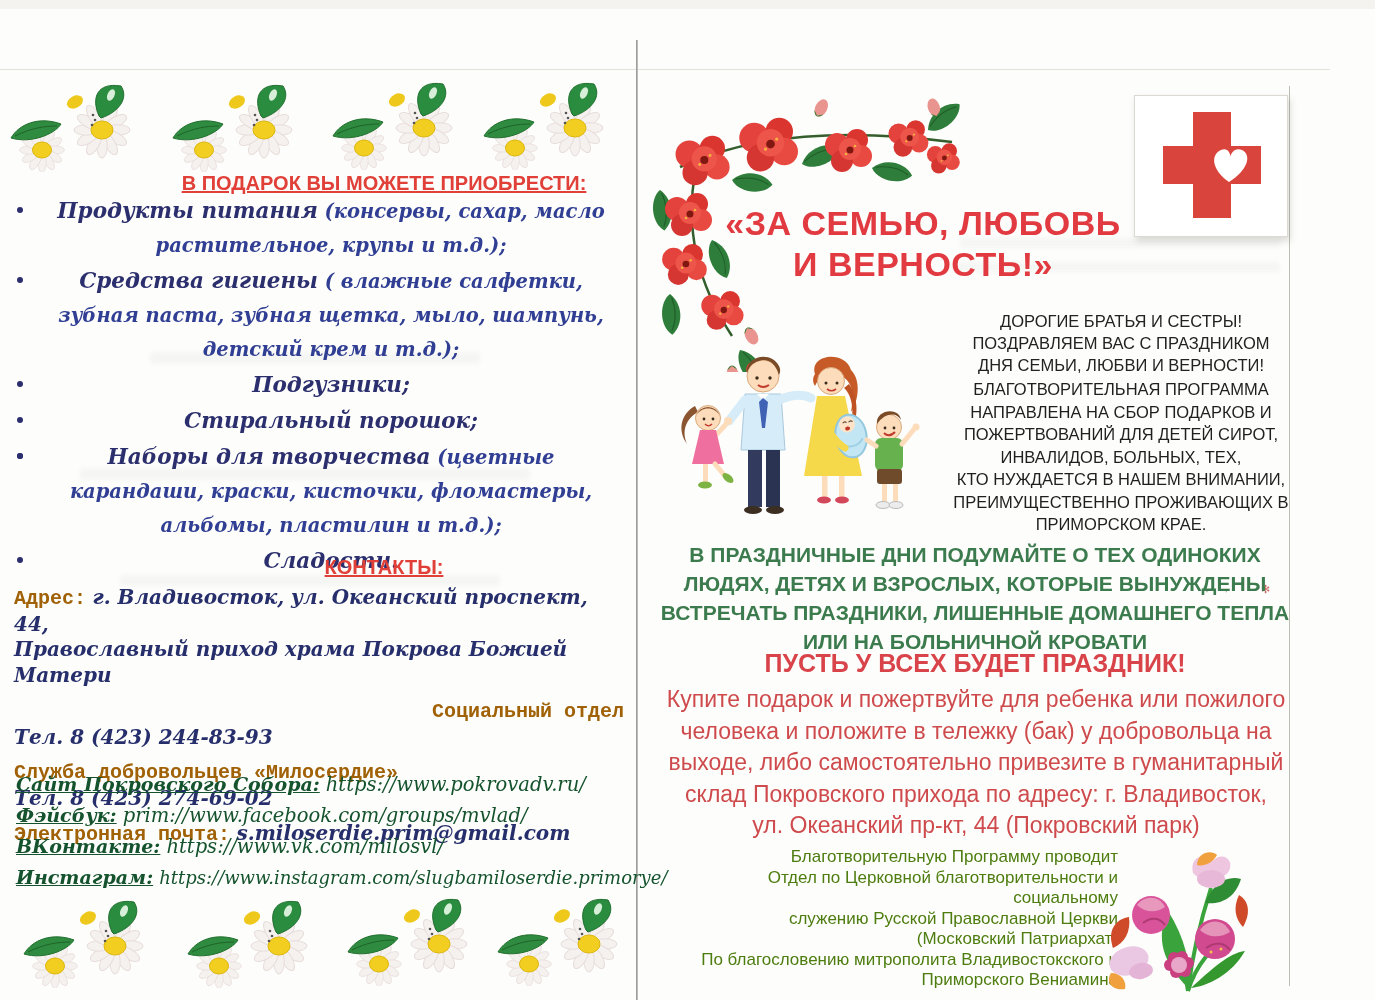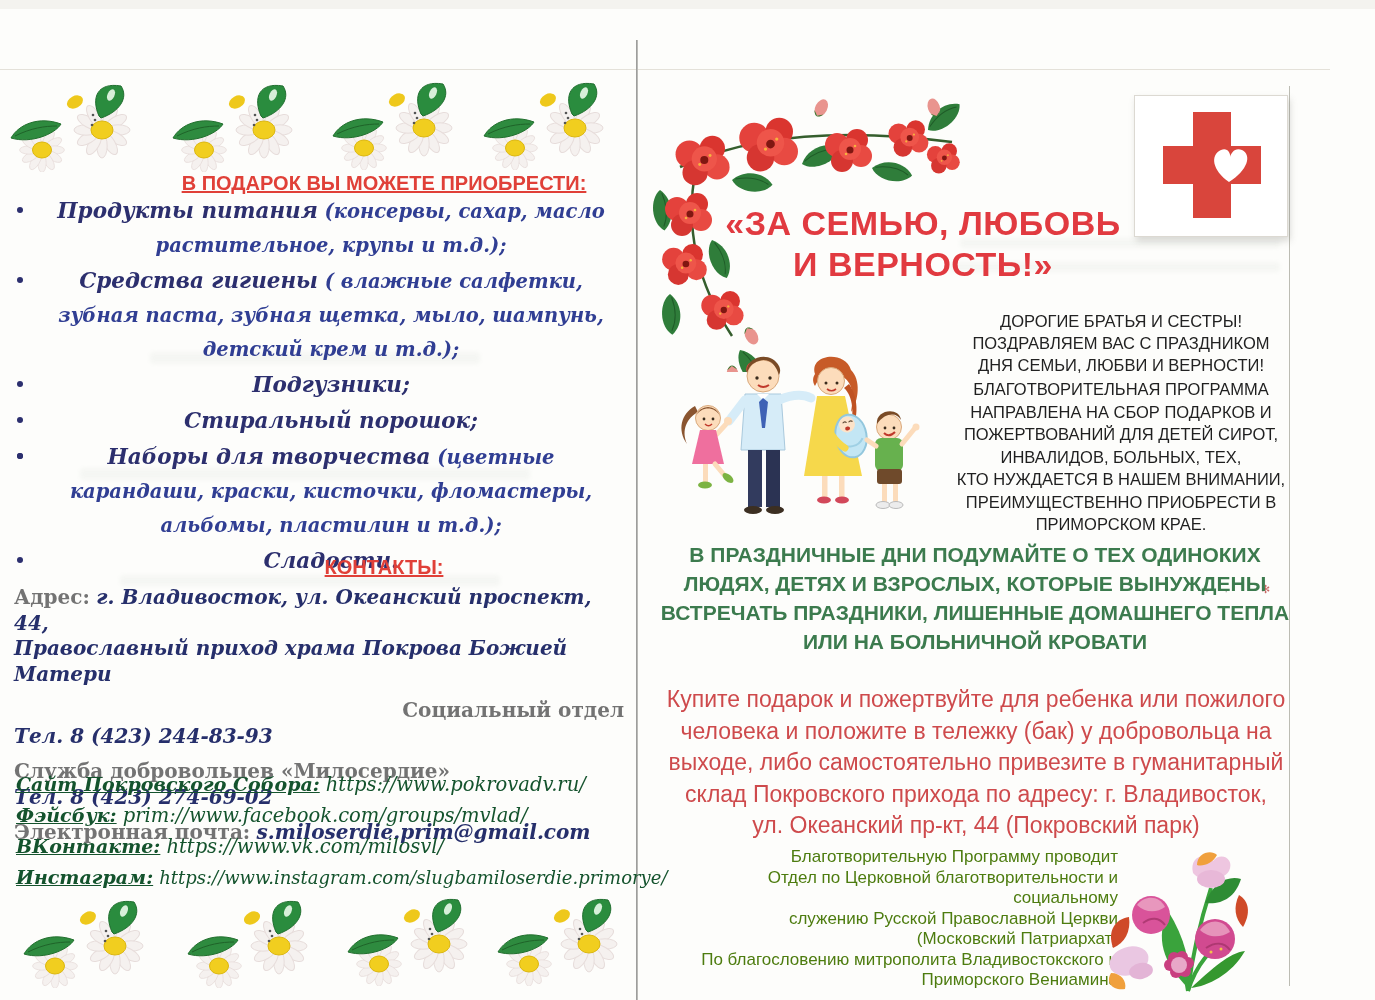--- a/index.html
+++ b/index.html
@@ -15,21 +15,21 @@
   .artifact-star{font-size:11px;color:#c0504d;opacity:.85;}
   .artifact-dots{font-size:12px;color:#a9a9a3;letter-spacing:6px;}
   
   .red-heading{font-family:"Liberation Sans",sans-serif;font-weight:bold;font-size:20px;color:#e04038;text-decoration:underline;text-align:center;width:768px;left:0;}
   .gift-list{left:8px;top:194px;width:614px;font-family:"DejaVu Serif","Liberation Serif",serif;}
   .gift-item{position:relative;padding-left:32px;margin:0 0 1px 0;line-height:33px;text-align:center;}
   .gift-item .bullet{position:absolute;left:9px;top:13px;width:6px;height:6px;border-radius:50%;background:#2c2f6e;}
   .gift-title{font-weight:bold;font-style:italic;font-size:21.5px;color:#2c2f6e;}
   .gift-detail{font-weight:bold;font-style:italic;font-size:19.5px;color:#303e93;}
   .contacts{left:14px;width:610px;font-family:"DejaVu Serif","Liberation Serif",serif;color:#262f6b;}
-  .c-label{font-weight:bold;font-style:normal;color:#737373;}
+  .c-label{font-weight:bold;font-style:normal;color:#a16207;font-family:Liberation Mono, monospace;}
   .c-value{font-weight:bold;font-style:italic;color:#262f6b;}
   .c-line{font-size:20px;line-height:25.5px;}
   .links{left:16px;top:769px;width:610px;font-family:"DejaVu Serif","Liberation Serif",serif;font-size:19px;color:#14532d;}
   .link-row{line-height:30px;white-space:nowrap;}
   .link-label{font-weight:bold;font-style:italic;text-decoration:underline;}
   .link-url{font-style:italic;font-size:19.5px;}
   
   .r-title{left:698px;top:183px;width:450px;text-align:center;font-weight:bold;font-size:34px;line-height:41px;color:#e13a40;letter-spacing:.5px;white-space:pre-line;margin-top:20px;}
   .r-greeting{left:945px;top:310px;width:352px;text-align:center;font-size:16.5px;line-height:22px;color:#222;white-space:pre-line;}
   .r-program{left:945px;top:378px;width:352px;text-align:center;font-size:16.5px;line-height:22.5px;color:#1f1f1f;white-space:pre-line;font-weight:500;}
@@ -202,21 +202,21 @@
 
   <div class="abs r-greeting">ДОРОГИЕ БРАТЬЯ И СЕСТРЫ!
 ПОЗДРАВЛЯЕМ ВАС С ПРАЗДНИКОМ
 ДНЯ СЕМЬИ, ЛЮБВИ И ВЕРНОСТИ!</div>
 
   <div class="abs r-program">БЛАГОТВОРИТЕЛЬНАЯ ПРОГРАММА
 НАПРАВЛЕНА НА СБОР ПОДАРКОВ И
 ПОЖЕРТВОВАНИЙ ДЛЯ ДЕТЕЙ СИРОТ,
 ИНВАЛИДОВ, БОЛЬНЫХ, ТЕХ,
 КТО НУЖДАЕТСЯ В НАШЕМ ВНИМАНИИ,
-ПРЕИМУЩЕСТВЕННО ПРИОБРЕСТИ В
+ПРЕИМУЩЕСТВЕННО ПРОЖИВАЮЩИХ В
 ПРИМОРСКОМ КРАЕ.</div>
 
   <svg class="abs" style="left:665px;top:342px;" width="262" height="192" viewBox="0 0 262 192">
 
     <path d="M30 64 C16 72 12 88 22 102 C16 88 22 76 33 70 Z" fill="#8a5530"></path>
     <circle cx="43" cy="76" r="12.5" fill="#fcdcbb" stroke="#d9a97c" stroke-width="1"></circle>
     <path d="M31 74 A12.5 12.5 0 0 1 55 74 C50 64 36 64 31 74 Z" fill="#8a5530"></path>
     <circle cx="39" cy="77" r="1.4" fill="#3a2c1d"></circle>
       <circle cx="48" cy="77" r="1.4" fill="#3a2c1d"></circle>
     <path d="M40 82 Q43.5 85.5 47 82" fill="none" stroke="#c0392b" stroke-width="1.5"></path>
@@ -277,20 +277,21 @@
     <rect x="228" y="142" width="5" height="18" fill="#fcdcbb"></rect>
     <ellipse cx="218" cy="163" rx="7" ry="3.5" fill="#ececec" stroke="#bbb" stroke-width="1"></ellipse>
     <ellipse cx="231" cy="163" rx="7" ry="3.5" fill="#ececec" stroke="#bbb" stroke-width="1"></ellipse>
   </svg>
 
   <div class="abs r-green">В ПРАЗДНИЧНЫЕ ДНИ ПОДУМАЙТЕ О ТЕХ  ОДИНОКИХ
 ЛЮДЯХ, ДЕТЯХ И ВЗРОСЛЫХ, КОТОРЫЕ ВЫНУЖДЕНЫ
 ВСТРЕЧАТЬ ПРАЗДНИКИ, ЛИШЕННЫЕ ДОМАШНЕГО ТЕПЛА
 ИЛИ  НА БОЛЬНИЧНОЙ КРОВАТИ</div>
 
+  <div class="abs r-red-head">ПУСТЬ У ВСЕХ БУДЕТ ПРАЗДНИК!</div>
 
   <div class="abs r-red-text">Купите подарок и пожертвуйте для ребенка или пожилого
 человека и положите в тележку (бак) у добровольца на
 выходе, либо самостоятельно привезите в гуманитарный
 склад Покровского прихода по адресу: г. Владивосток,
 ул. Океанский пр-кт, 44 (Покровский парк)</div>
 
   <div class="abs r-footer">Благотворительную Программу проводит
 Отдел по Церковной  благотворительности и социальному
 служению Русской  Православной Церкви

